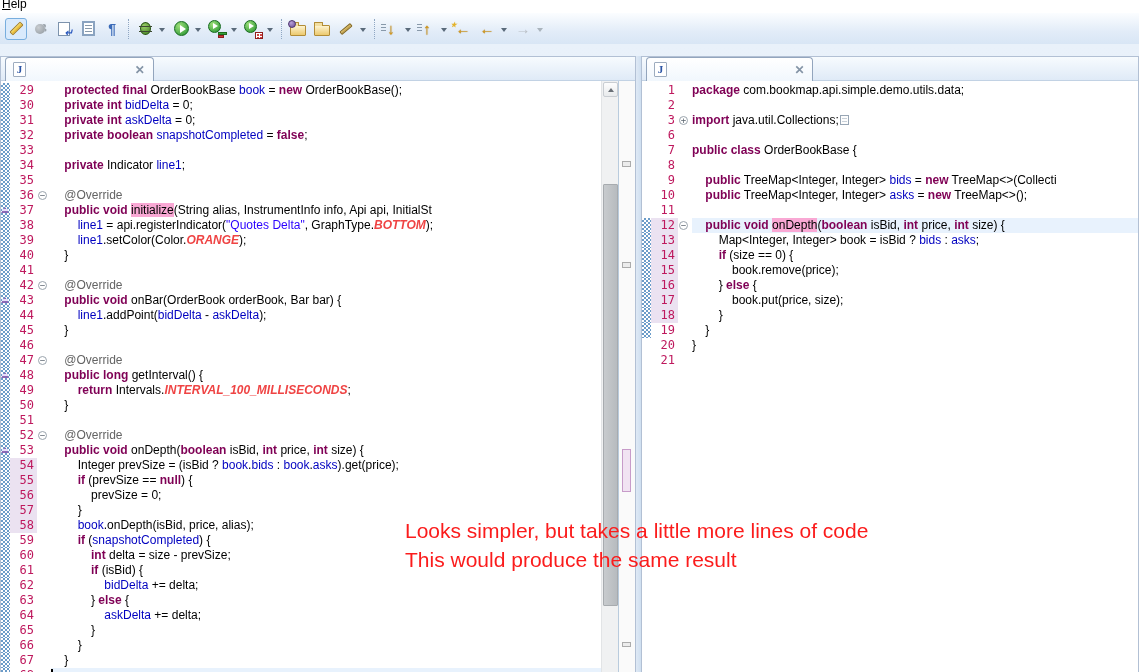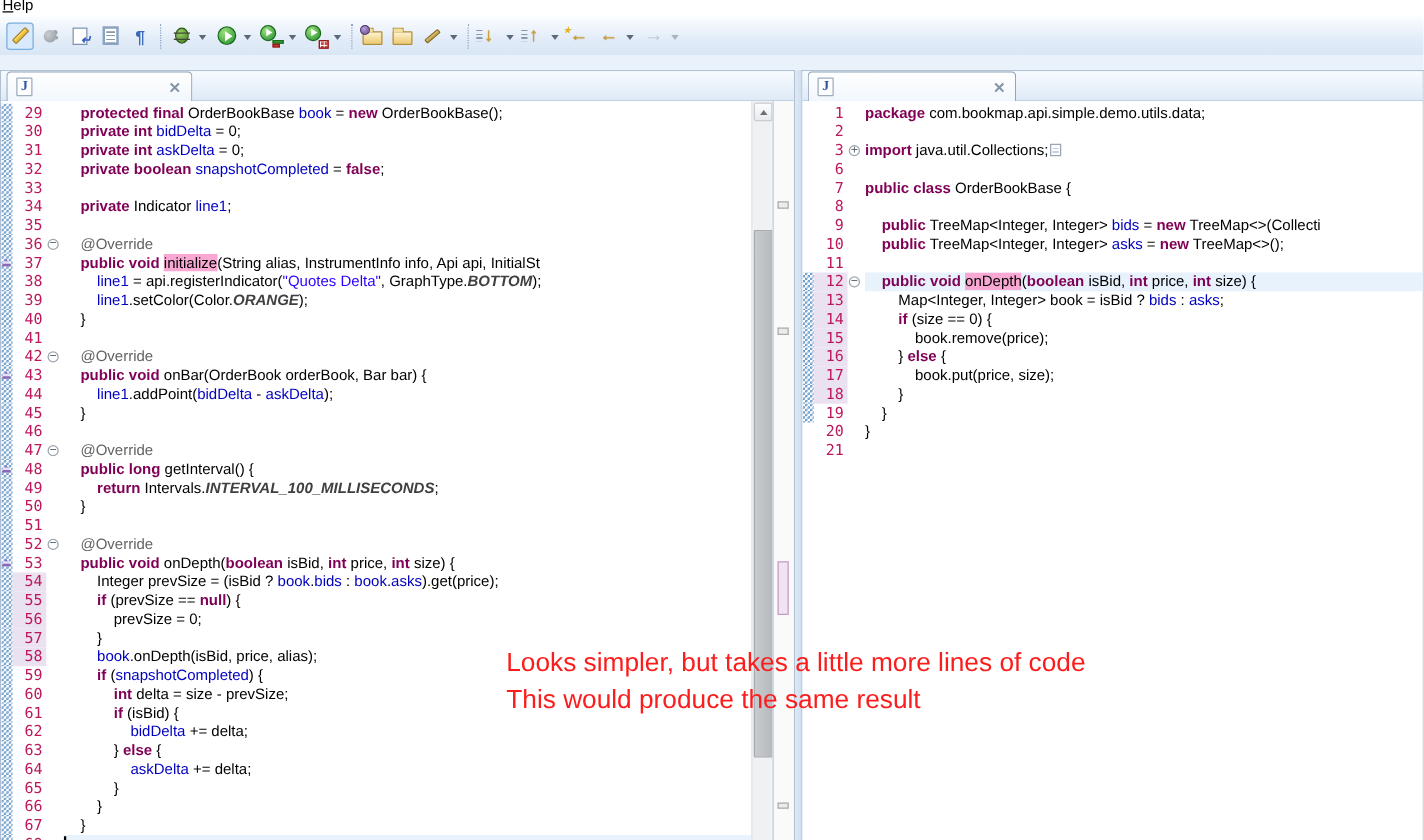--- a/index.html
+++ b/index.html
@@ -94,21 +94,21 @@
   .cell-code.cur { background:#e8f2fd; }
   .ovr-tri { position:absolute; left:0px; top:4px; width:0; height:0;
       border-left:4px solid transparent; border-right:4px solid transparent; border-bottom:6px solid #8a68b5; }
   .ovr-tri::after { content:""; position:absolute; left:-3px; top:2px; width:6px; height:2px; background:#e7defa; }
   .caret { position:absolute; left:0; top:1px; width:2px; height:13px; background:#000; }
 
   .tk-k { color:#7f0055; font-weight:bold; }
   .tk-f { color:#0000c0; }
   .tk-s { color:#2a00ff; }
   .tk-a { color:#646464; }
-  .tk-c { color:#404040; font-style:italic; font-weight:bold; }
+  .tk-c { color:#ef4444; font-style:italic; font-weight:bold; }
   .tk-o { background:#f9a8d4; }
   .fold-box { display:inline-block; width:9px; height:10px; border:1px solid #98a6b5; background:#fdfdfd; vertical-align:-1px; margin-left:1px;
       background-image:repeating-linear-gradient(#c8d0d8 0 1px, transparent 1px 3px); background-size:5px 8px; background-position:1px 2px; background-repeat:no-repeat; }
 
   
   .vscroll { position:absolute; top:24px; bottom:0; right:17px; width:17px; background:#f0f1f2; border-left:1px solid #e2e4e6; }
   .vs-arrow { position:absolute; top:1px; left:1px; width:15px; height:15px; background:linear-gradient(#fdfdfd,#e8eaec); border:1px solid #c9cdd2; border-radius:2px; }
   .vs-arrow::after { content:""; position:absolute; left:4px; top:5px; border-left:3px solid transparent; border-right:3px solid transparent; border-bottom:4px solid #6a7077; }
   .vs-thumb { position:absolute; left:1px; width:15px; background:linear-gradient(90deg,#c8cbce,#b7bbbf); border:1px solid #a7abaf; border-radius:1px; }
   .overview { position:absolute; top:24px; bottom:0; right:0; width:17px; background:#fafafa; border-left:1px solid #b9cbdd; }

